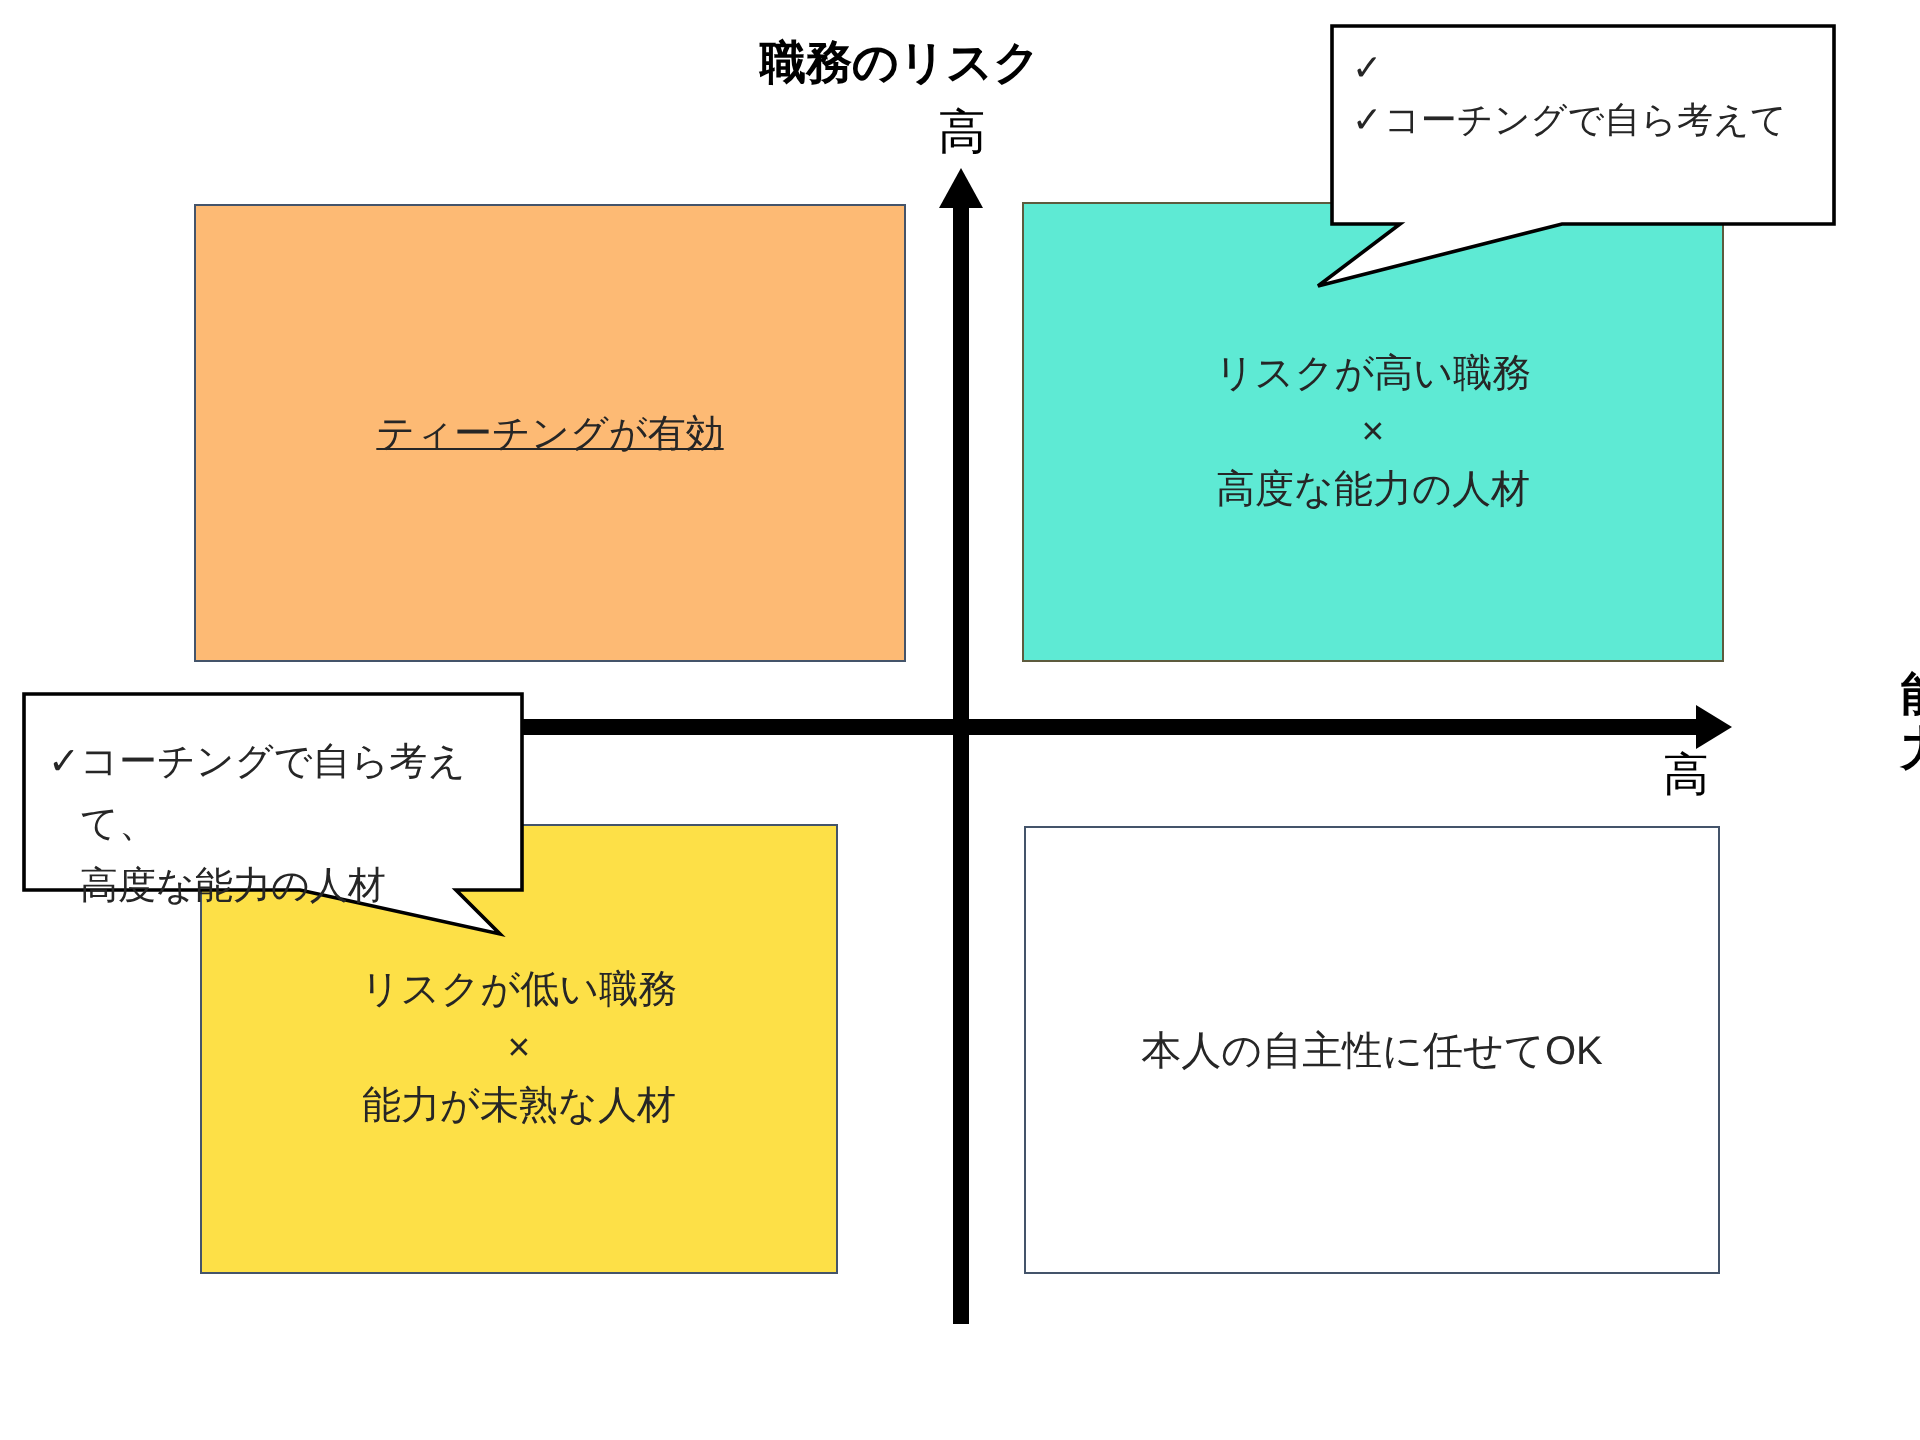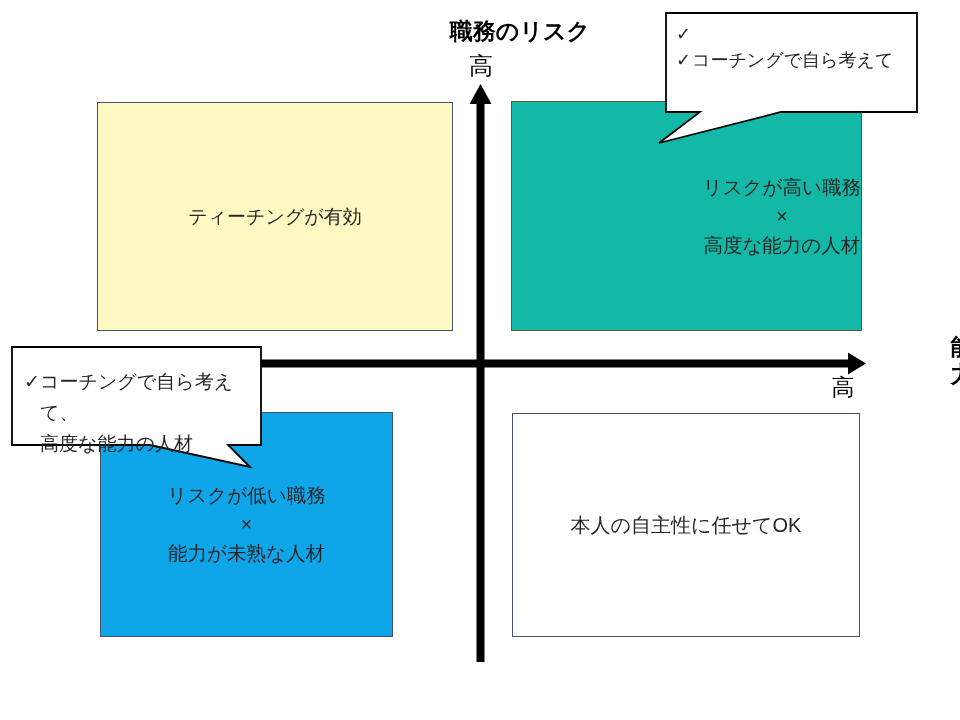--- a/index.html
+++ b/index.html
@@ -8,44 +8,44 @@
     width:960px;height:720px;
     background:#ffffff;
     overflow:hidden;
     font-family:"Liberation Sans","DejaVu Sans",sans-serif;
     color:#262626;
   }
   .abs{position:absolute;}
   
   .y-axis-title{
     left:380px;top:16px;width:210px;
-    text-align:right;font-size:23px;font-weight:bold;color:#000;
+    text-align:left;font-size:23px;font-weight:bold;color:#000;
   }
   .y-high{
     left:455px;top:50px;width:52px;
     text-align:center;font-size:24px;color:#000;
   }
   .x-axis-title{
     left:901px;top:334px;width:34px;
     text-align:center;font-size:23px;font-weight:bold;color:#000;
     line-height:27px;word-break:break-all;margin-left:44px;
   }
   .x-high{
     left:826px;top:372px;width:34px;
     text-align:center;font-size:23px;color:#000;
   }
   
   .quad{
     display:flex;align-items:center;justify-content:center;
     text-align:center;box-sizing:border-box;
   }
   .quad span{white-space:pre-line;}
-  .q-tl{left:97px;top:102px;width:356px;height:229px;background:#fef9c3;border:1.5px solid #44546A;font-size:19px;}
-  .q-tr{left:511px;top:101px;width:351px;height:230px;background:#14b8a6;border:1.5px solid #5D5B3E;font-size:19.5px;line-height:29px;justify-content:flex-end;}
-  .q-bl{left:100px;top:412px;width:293px;height:225px;background:#0ea5e9;border:1.5px solid #44546A;font-size:19.5px;line-height:29px;}
+  .q-tl{left:97px;top:102px;width:356px;height:229px;background:#fdba74;border:1.5px solid #44546A;font-size:19px;text-decoration:underline;}
+  .q-tr{left:511px;top:101px;width:351px;height:230px;background:#5eead4;border:1.5px solid #5D5B3E;font-size:19.5px;line-height:29px;}
+  .q-bl{left:100px;top:412px;width:319px;height:225px;background:#fde047;border:1.5px solid #44546A;font-size:19.5px;line-height:29px;}
   .q-br{left:512px;top:413px;width:348px;height:224px;background:#fff;border:1.5px solid #44546A;font-size:20px;}
   
   svg.layer{left:0;top:0;pointer-events:none;}
   
   .callout-text{display:flex;flex-direction:column;}
   .callout-item{display:flex;align-items:flex-start;}
   .callout-item .check{flex:0 0 16px;}
   .callout-item .ct{white-space:pre-line;}
   .co-tr{left:676px;top:22px;width:236px;font-size:18px;line-height:25.5px;}
   .co-left{left:24px;top:366px;width:234px;font-size:19px;line-height:31px;}

